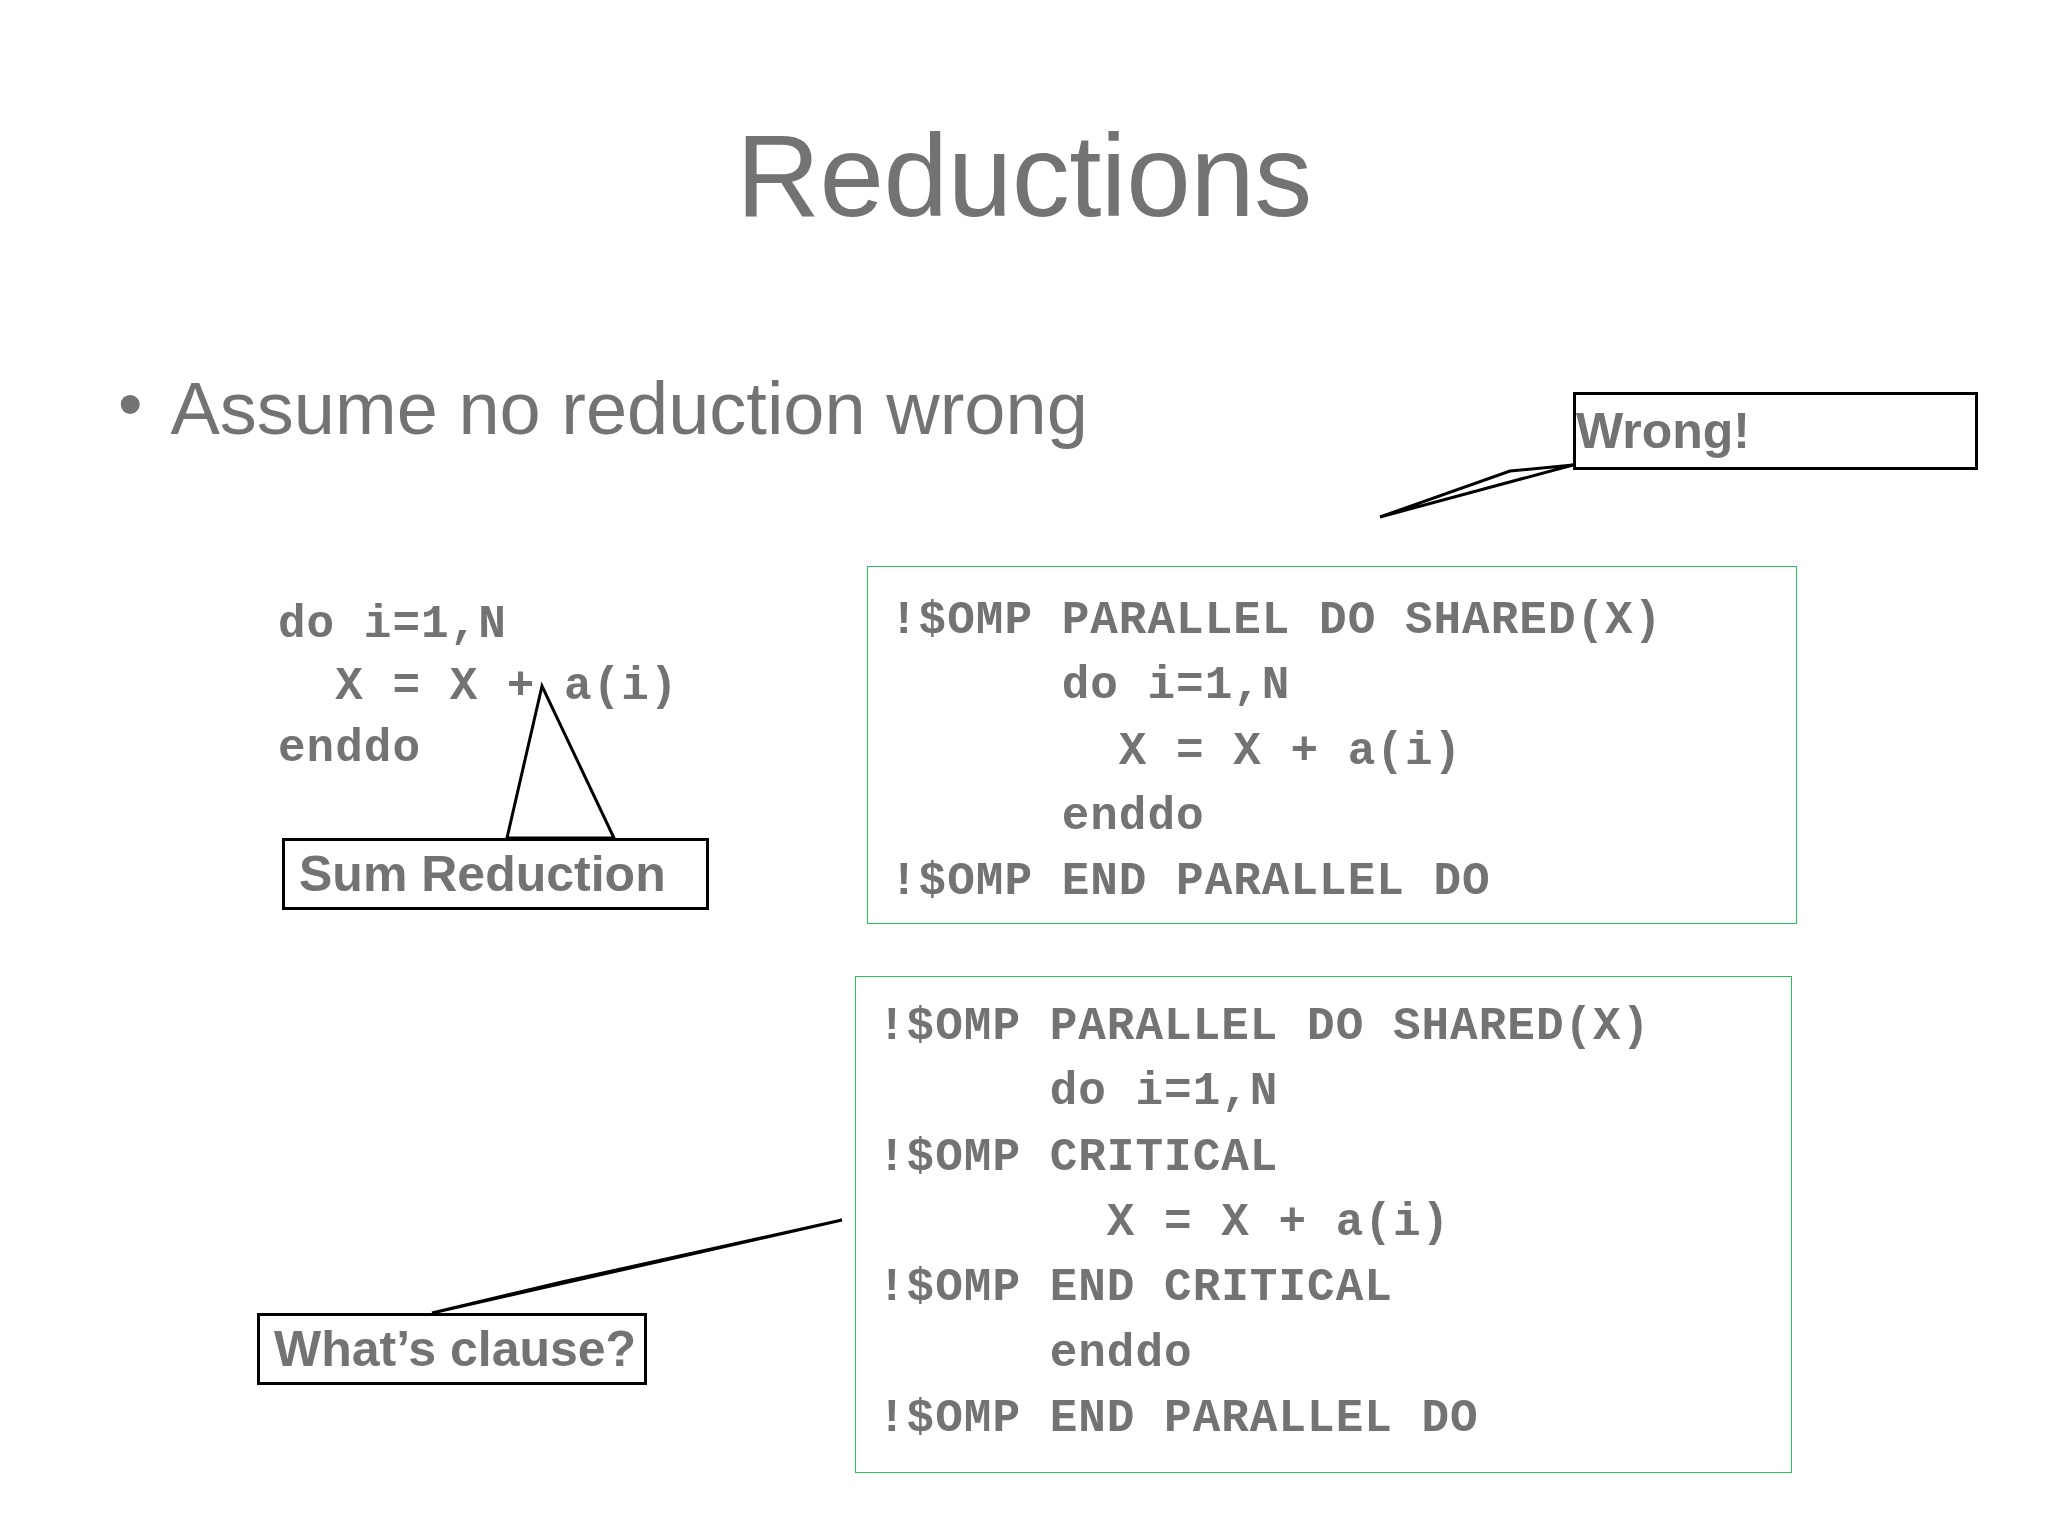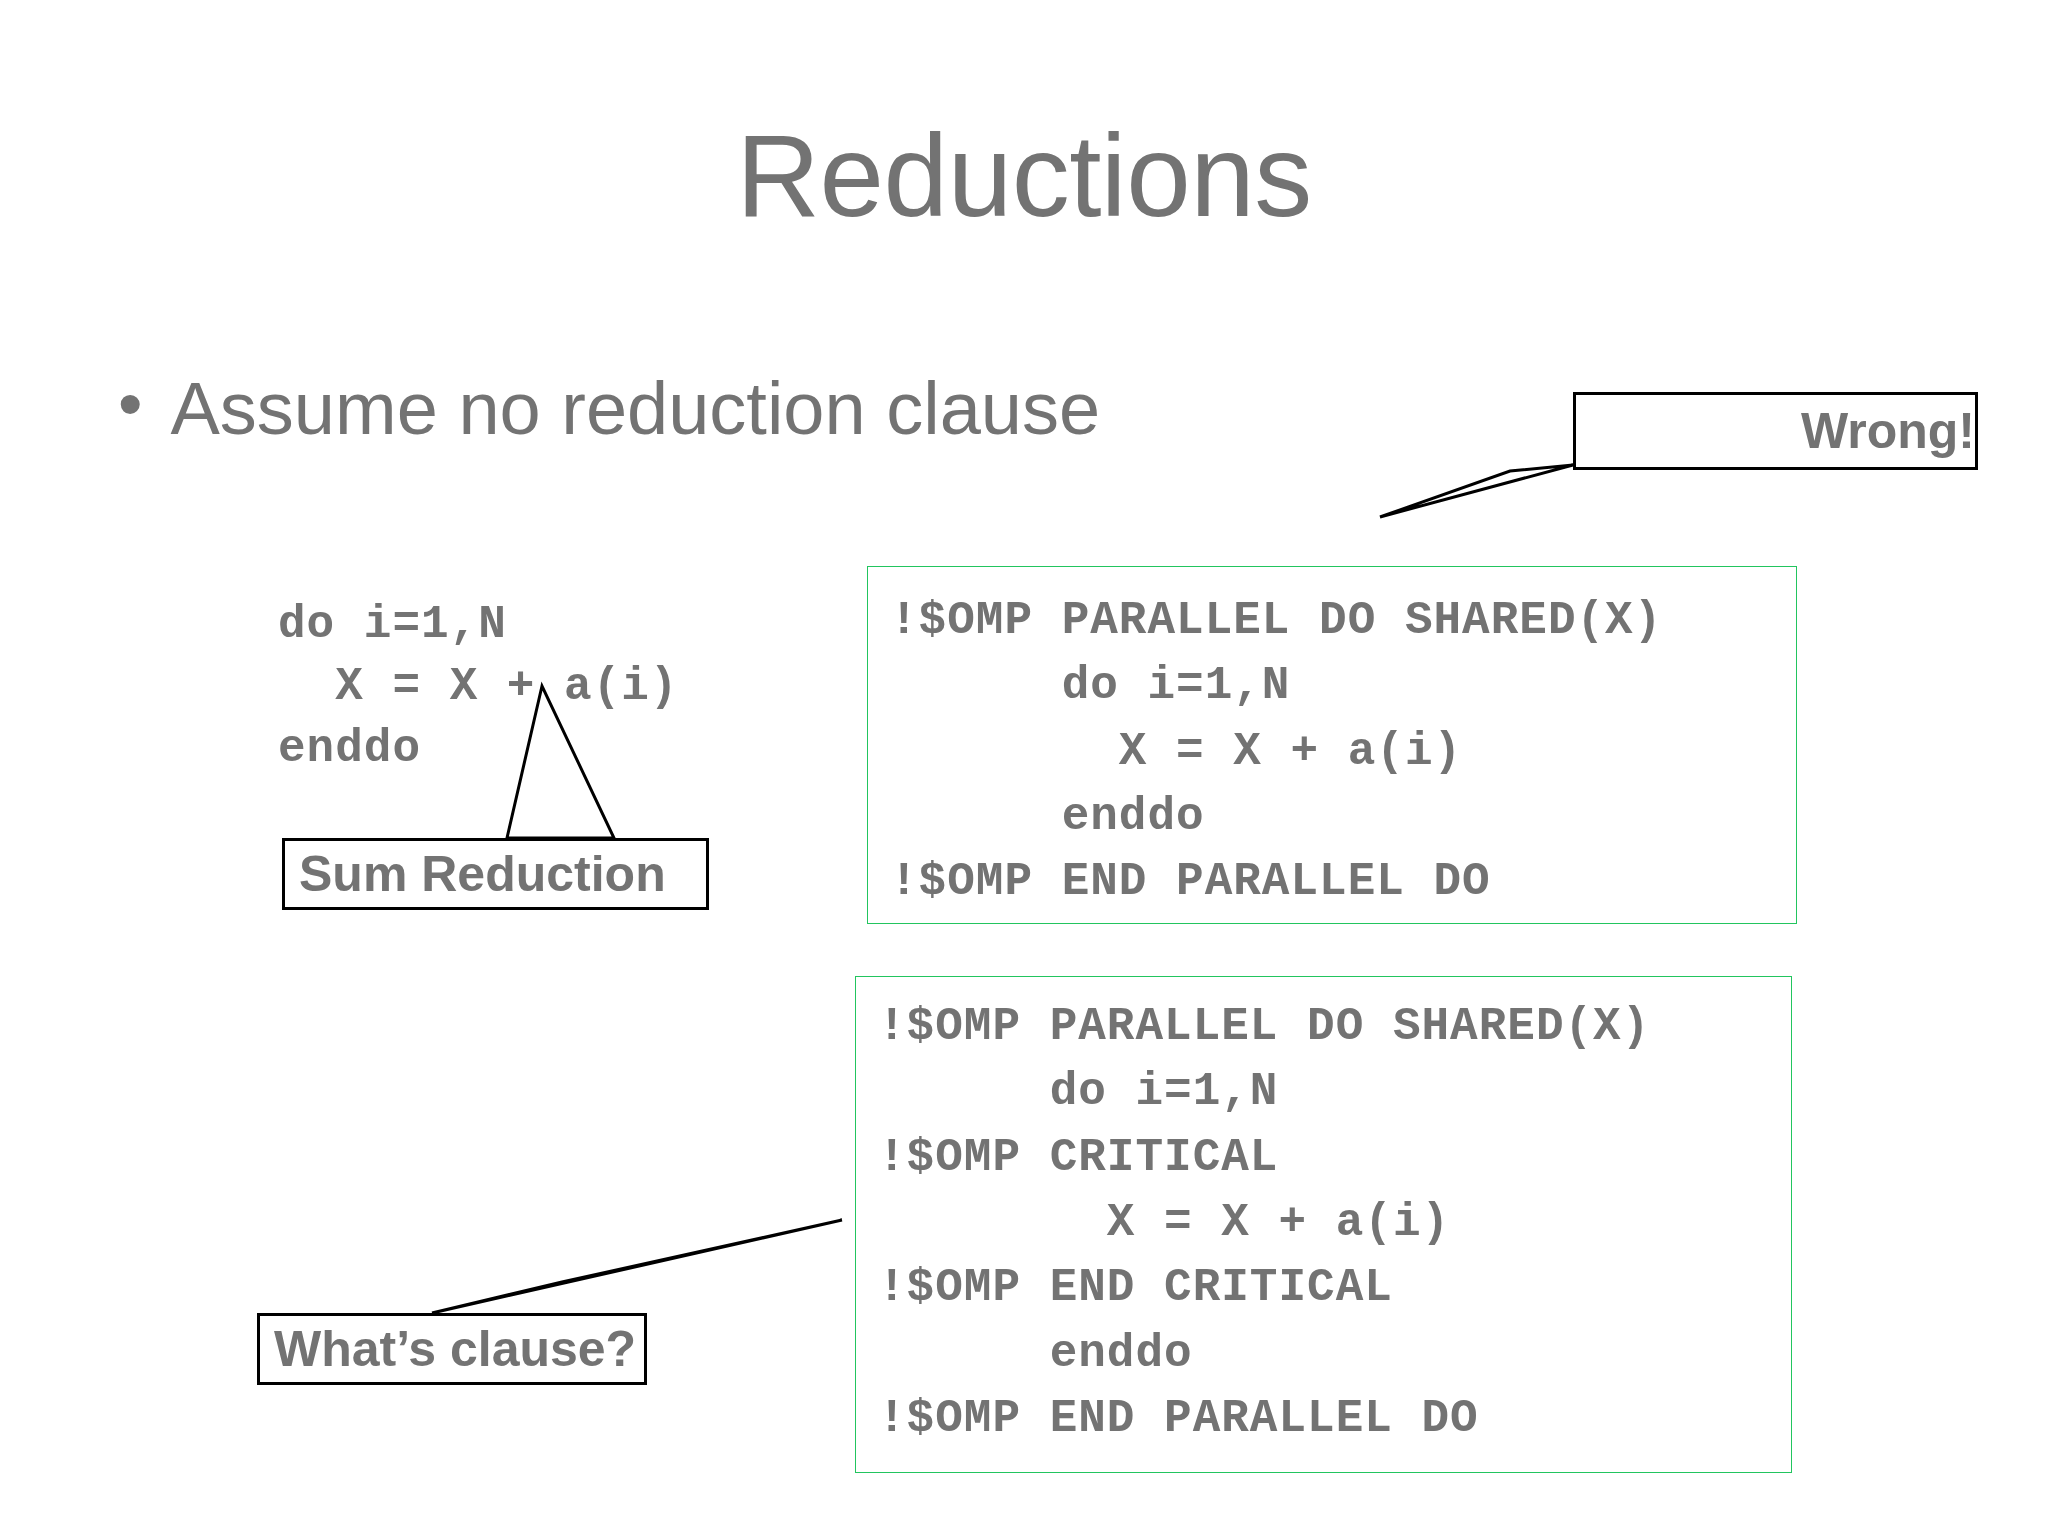--- a/index.html
+++ b/index.html
@@ -98,21 +98,21 @@
   }
 
   
   .callout {
     position: absolute;
     border: 3px solid #000000;
     background: #ffffff;
     box-sizing: border-box;
     display: flex;
     align-items: center;
-    justify-content: flex-end;
+    justify-content: flex-start;
     font-family: "Liberation Sans", sans-serif;
     font-weight: 700;
     white-space: nowrap;
     z-index: 3;
   }
   #callout-wrong {
     left: 1573px;
     top: 392px;
     width: 405px;
     height: 78px;
@@ -152,21 +152,21 @@
 </style>
 </head>
 <body>
 
 <div id="slide">
 
   <div id="slide-title">Reductions</div>
 
   <div id="bullet-row">
     <span id="bullet-dot">•</span>
-    <span id="bullet-text">Assume no reduction clause</span>
+    <span id="bullet-text">Assume no reduction wrong</span>
   </div>
 
   <pre id="left-code">do i=1,N
   X = X + a(i)
 enddo</pre>
 
   <svg class="tail-svg" style="left:1380px; top:455px; width:260px; height:75px;" viewBox="0 0 260 75" width="260" height="75">
     <polygon class="tail-shape" points="193,10 0,62 130,16"></polygon>
   </svg>
 

